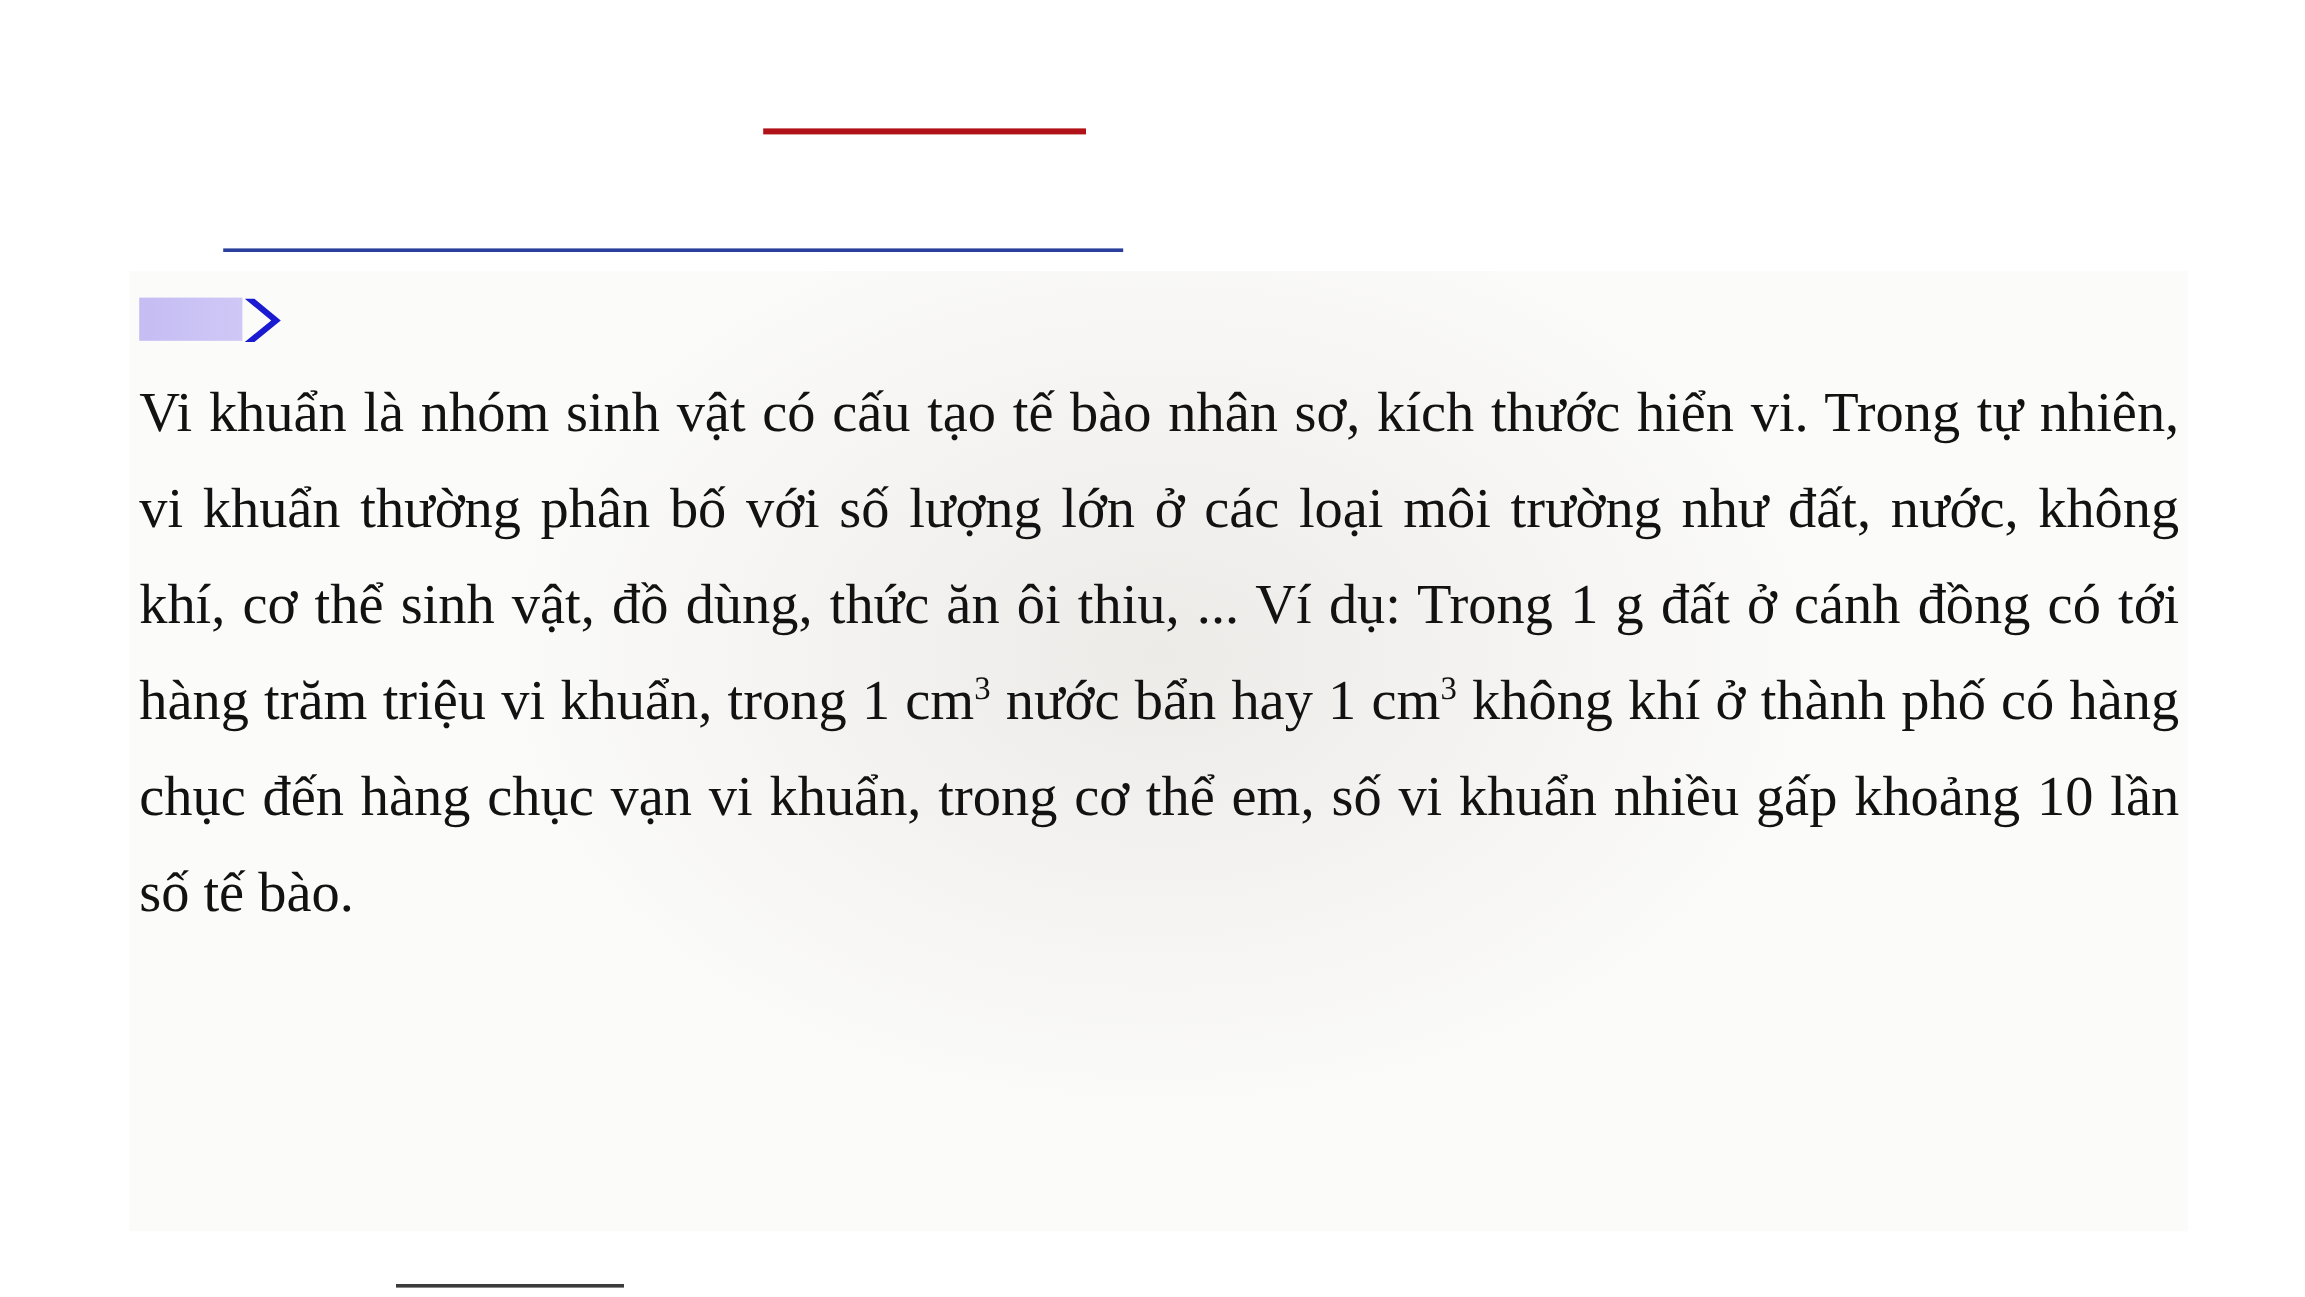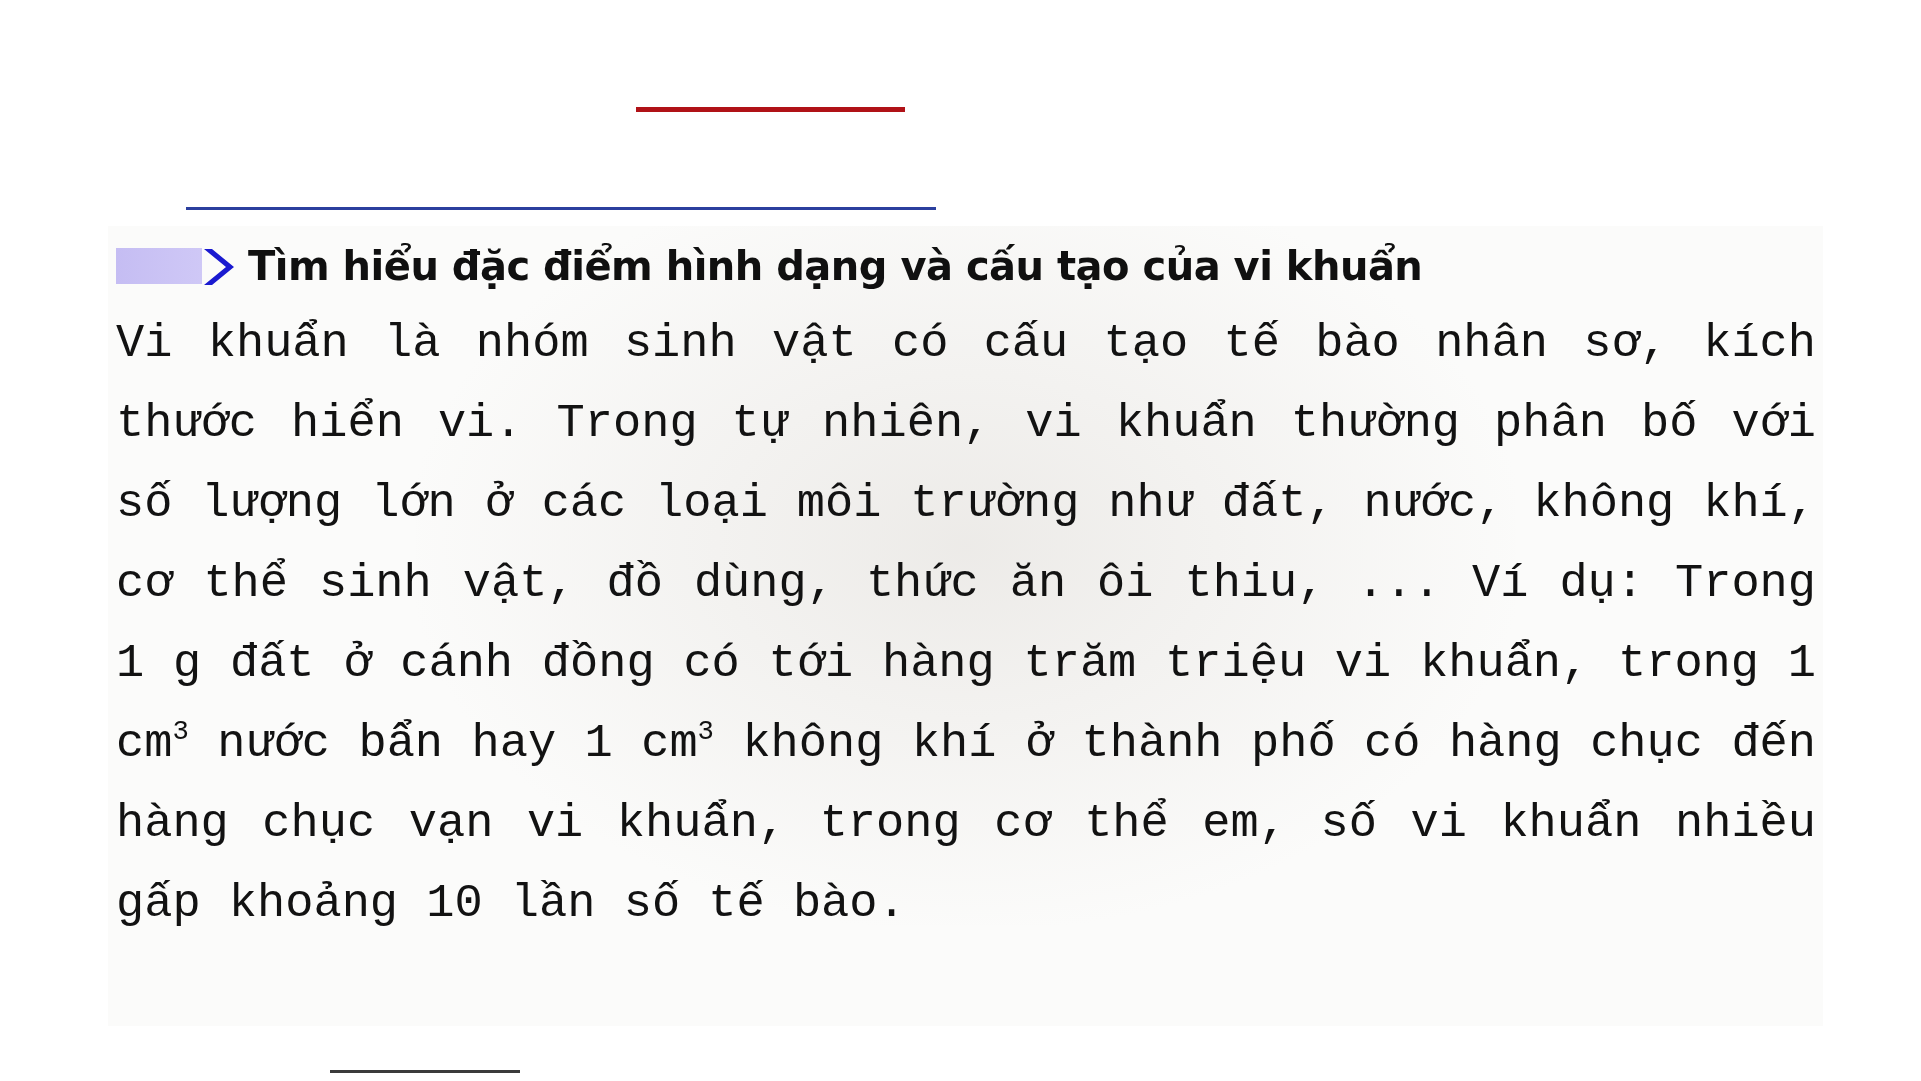--- a/index.html
+++ b/index.html
@@ -107,21 +107,21 @@
     top: 78px;
     width: 1700px;
     padding: 0 8px;
     font-family: "Liberation Serif", serif;
     font-size: 47px;
     line-height: 80px;
     color: #121212;
     text-align: justify;
     text-justify: inter-word;
   }
-  .body-text p { margin: 0; font-family: Liberation Mono, monospace; }
+  .body-text p { margin: 0; }
   .body-text sup { font-size: 0.58em; vertical-align: super; line-height: 0; }
 
   
   .bottom-artifact {
     position: absolute;
     left: 330px;
     top: 1070px;
     width: 190px;
     height: 3px;
     background: #3b3b3b;
@@ -149,21 +149,20 @@
 
   <div class="content-block">
 
     <div class="heading-row">
       <span class="bullet-bar"></span>
       <span class="bullet-chev">
         <svg width="36" height="40" viewBox="0 0 36 40" xmlns="http://www.w3.org/2000/svg">
           <path d="M4 2 L26 20 L4 38 L12 38 L34 20 L12 2 Z" fill="#1a1ad0"></path>
         </svg>
       </span>
-      <span class="heading-text">Tìm hiểu đặc điểm hình dạng và cấu tạo của vi khuẩn</span>
     </div>
 
     <div class="body-text">
       <p>Vi khuẩn là nhóm sinh vật có cấu tạo tế bào nhân sơ, kích thước hiển vi. Trong tự nhiên, vi khuẩn thường phân bố với số lượng lớn ở các loại môi trường như đất, nước, không khí, cơ thể sinh vật, đồ dùng, thức ăn ôi thiu, ... Ví dụ: Trong 1 g đất ở cánh đồng có tới hàng trăm triệu vi khuẩn, trong 1 cm<sup>3</sup> nước bẩn hay 1 cm<sup>3</sup> không khí ở thành phố có hàng chục đến hàng chục vạn vi khuẩn, trong cơ thể em, số vi khuẩn nhiều gấp khoảng 10 lần số tế bào.</p>
     </div>
 
   </div>
 
   <div class="bottom-artifact"></div>
   <div class="bottom-artifact-text"> </div>

